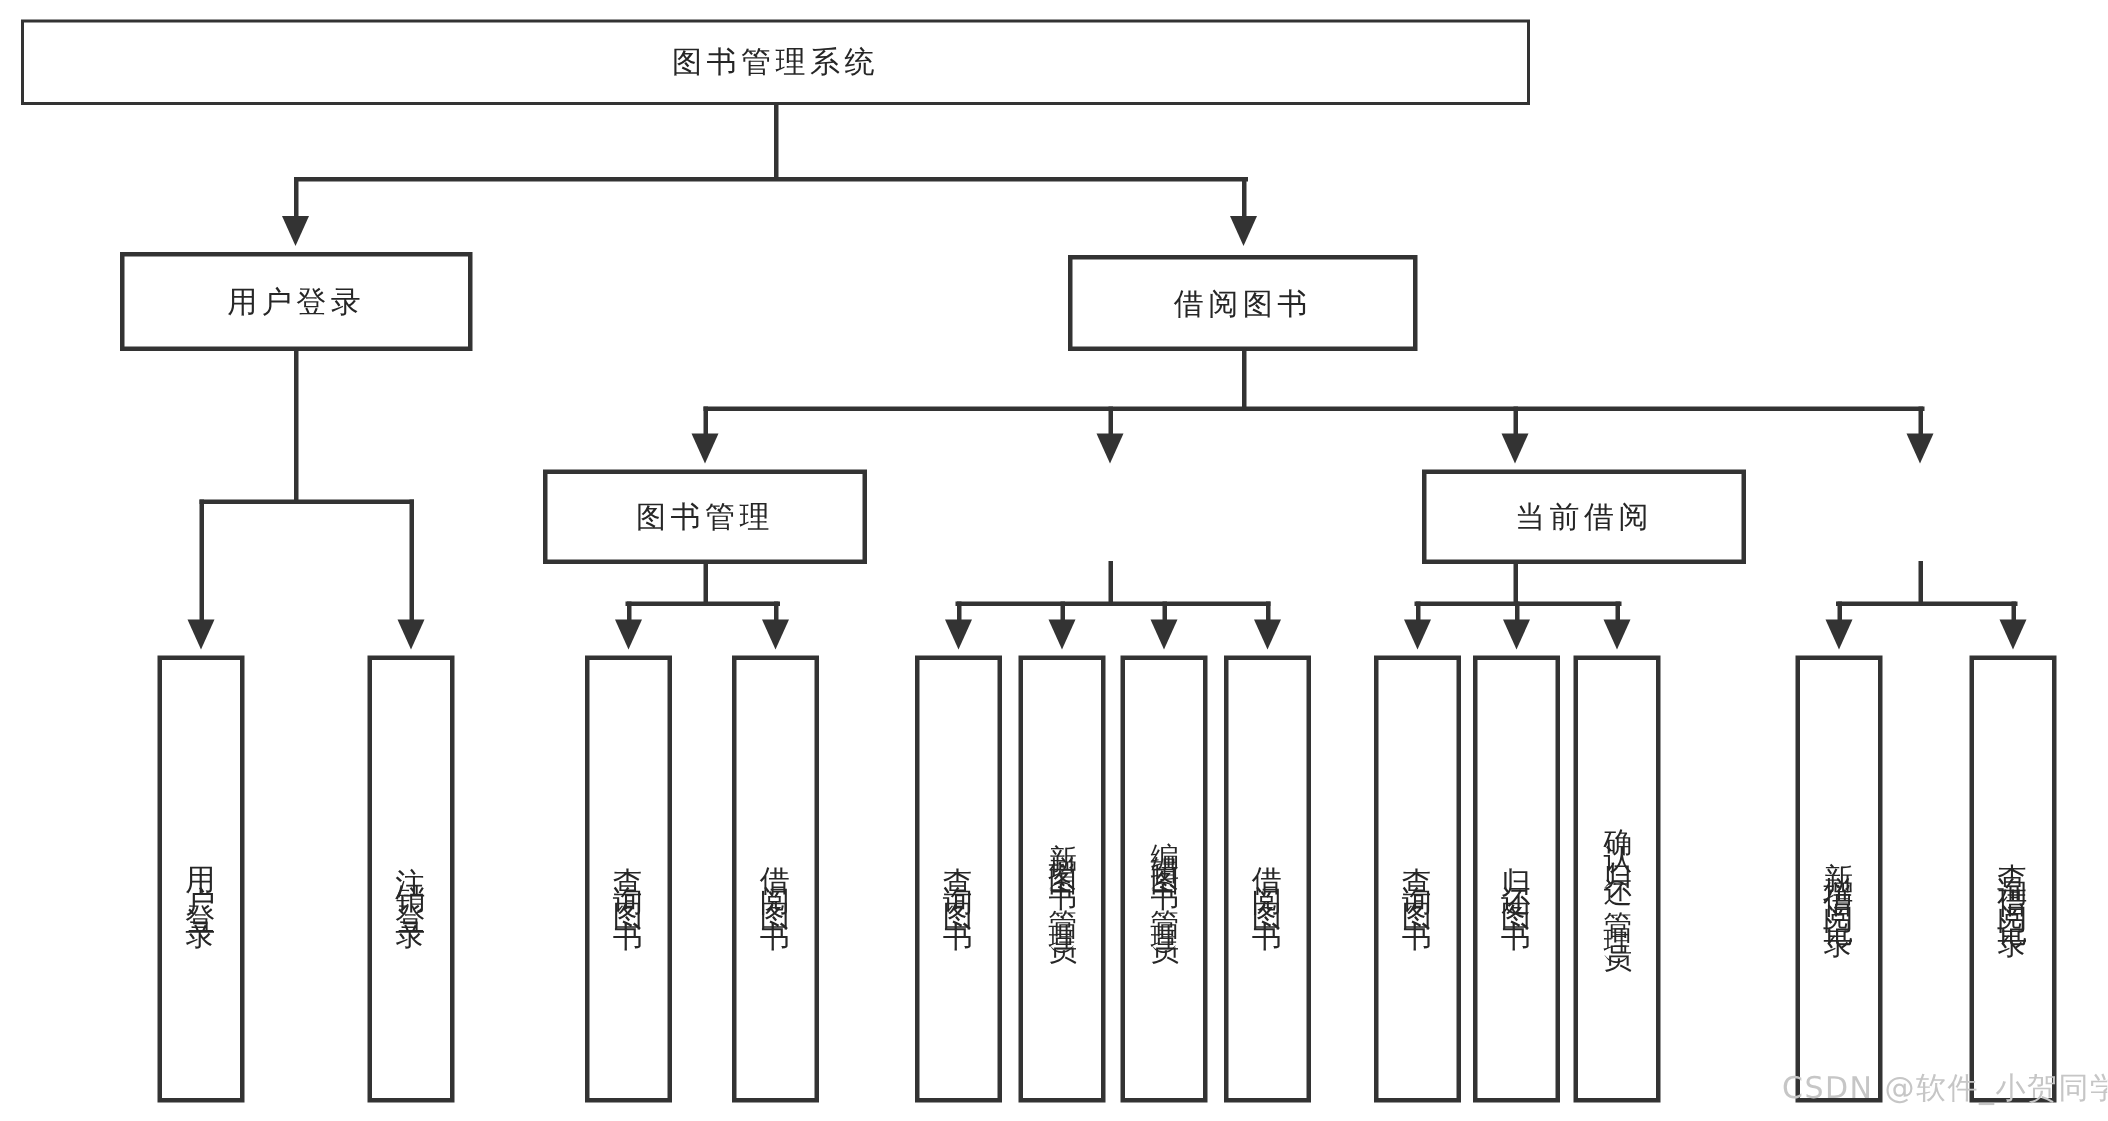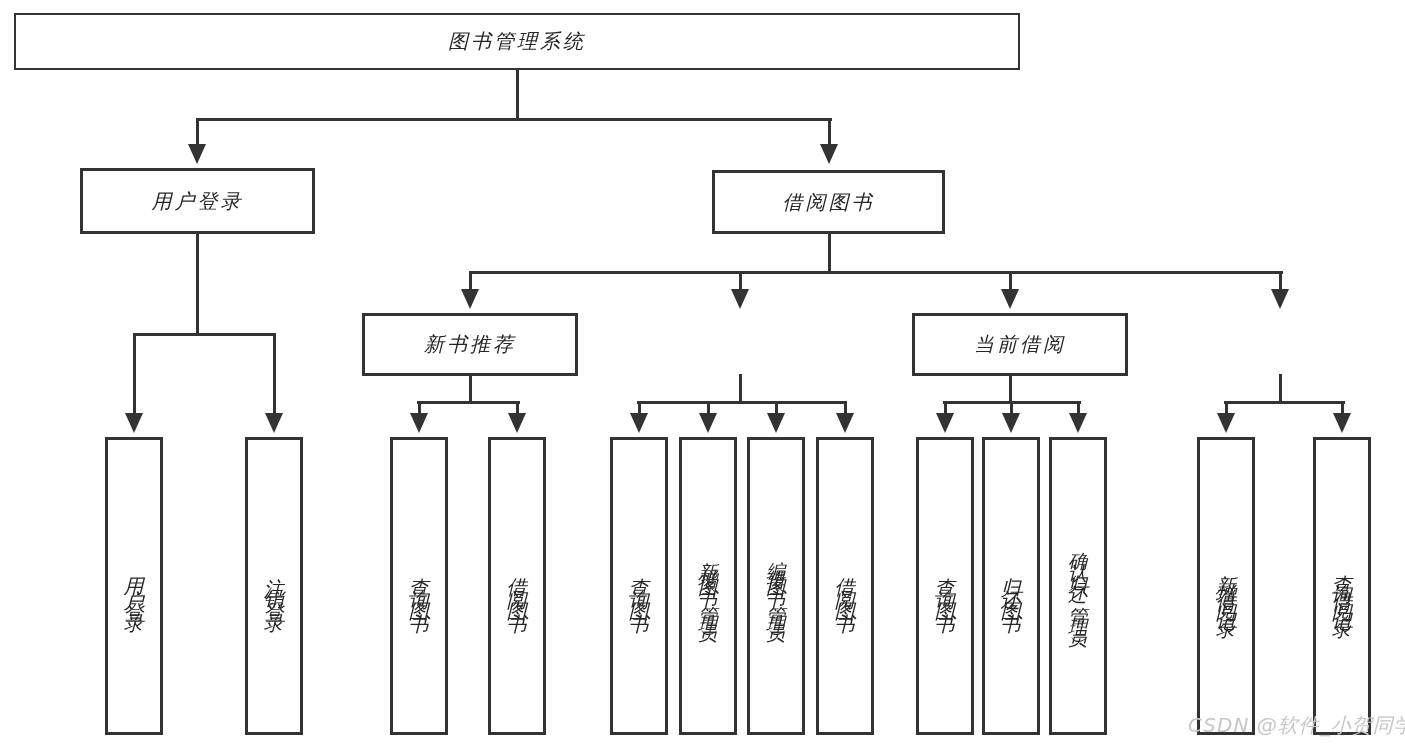--- a/index.html
+++ b/index.html
@@ -1,18 +1,18 @@
 <!DOCTYPE html>
 <html><head>
 <meta charset="utf-8">
 <style>
   html,body{margin:0;padding:0;background:#ffffff;}
   .canvas{
     position:relative;width:1405px;height:747px;background:#ffffff;
-    font-family:"DejaVu Sans","Liberation Sans",sans-serif;overflow:hidden;font-style:italic;
+    font-family:"DejaVu Sans","Liberation Sans",sans-serif;overflow:hidden;
   }
   
   .box{
     position:absolute;box-sizing:border-box;border:3px solid #333333;background:#ffffff;
     display:flex;align-items:center;justify-content:center;color:#262626;
   }
   .root-box{border-width:2px;}
   .hlabel{font-size:20px;letter-spacing:3px;white-space:nowrap;}
   
   .leaf{top:437px;width:58px;height:298px;}
@@ -74,23 +74,23 @@
   <div class="vl" style="left:469px;top:271px;height:20px"></div>
   <div class="arrow" style="left:461px;top:289px"></div>
   <div class="vl" style="left:739px;top:271px;height:20px"></div>
   <div class="arrow" style="left:731px;top:289px"></div>
   <div class="vl" style="left:1009px;top:271px;height:20px"></div>
   <div class="arrow" style="left:1001px;top:289px"></div>
   <div class="vl" style="left:1279px;top:271px;height:20px"></div>
   <div class="arrow" style="left:1271px;top:289px"></div>
 
   <div class="box" style="left:362px;top:313px;width:216px;height:63px">
-    <span class="hlabel">新书推荐</span>
+    <span class="hlabel">图书管理</span>
   </div>
-  <div class="box" style="left:912px;top:313px;width:216px;height:63px">
+  <div class="box" style="left:948px;top:313px;width:216px;height:63px">
     <span class="hlabel">当前借阅</span>
   </div>
 
   <div class="vl" style="left:469px;top:374px;height:29px"></div>
   <div class="hl" style="left:417px;top:401px;width:103px"></div>
   <div class="vl" style="left:418px;top:401px;height:14px"></div>
   <div class="arrow" style="left:410px;top:413px"></div>
   <div class="vl" style="left:516px;top:401px;height:14px"></div>
   <div class="arrow" style="left:508px;top:413px"></div>
 

